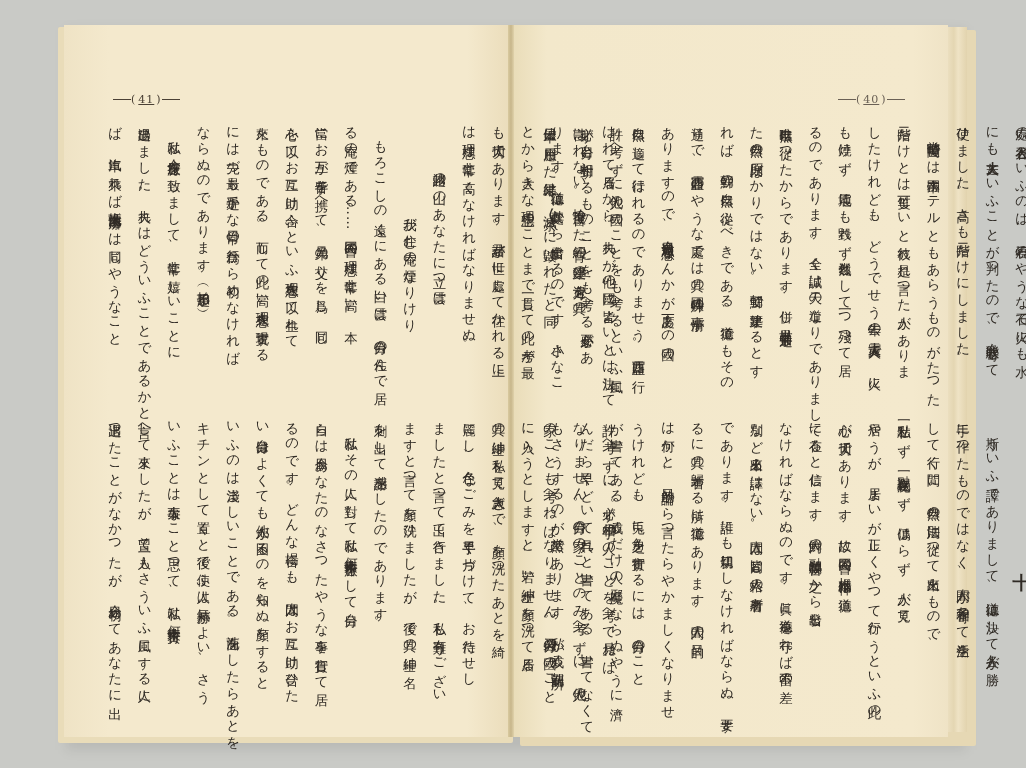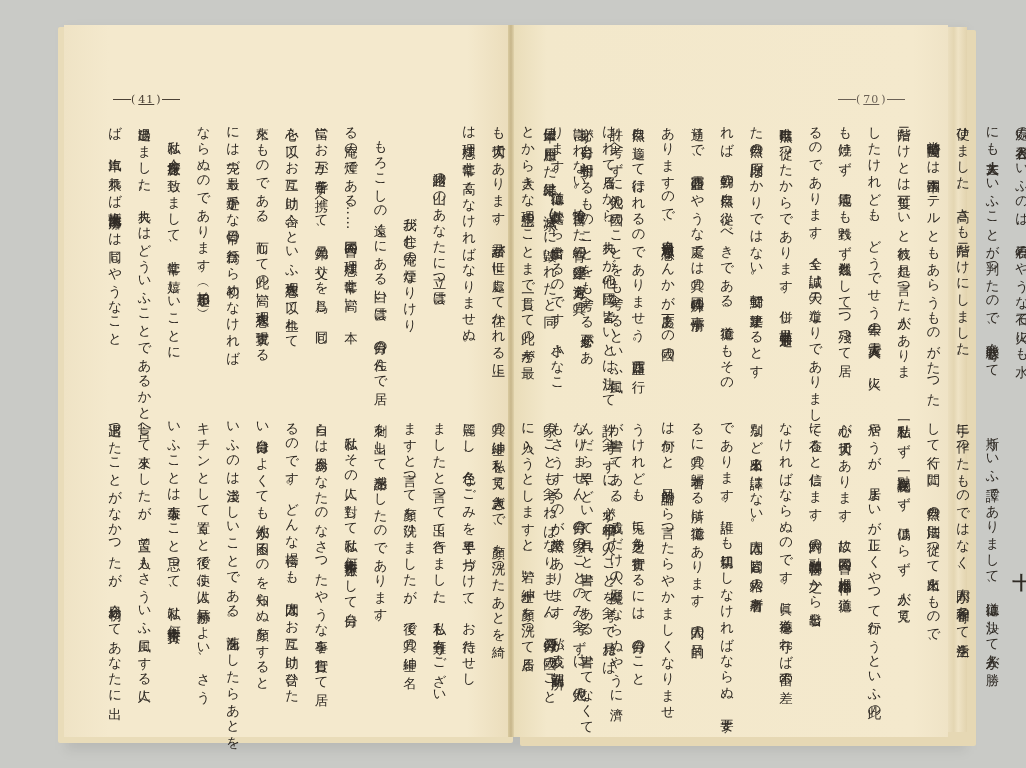--- a/index.html
+++ b/index.html
@@ -95,21 +95,21 @@
   <span class="rule"></span>
   <span>(</span>
   <span class="num">41</span>
   <span>)</span>
   <span class="rule"></span>
 </div>
 
 <div class="folio right">
   <span class="rule"></span>
   <span>(</span>
-  <span class="num">70</span>
+  <span class="num">40</span>
   <span>)</span>
   <span class="rule"></span>
 </div>
 
 <div class="text-block blk-lu"><span class="line">許り考へずに他人の國のことをも考へるといふ風に</span><span class="line">必ず自分と相對するものゝことをも考へる必要があ</span><span class="line">ります。道德は其處から出發するのです。小さなこ</span><span class="line">とから大きな理想上のことまで一貫して此の考が最</span><span class="line">も大切であります。諸君が世に處して往かれる上に</span><span class="line">は理想は非常に高くなければなりませぬ。</span><span class="line poem1">諸越の山のあなたに立つ雲は</span><span class="line poem2">我が住む庵の煙なりけり</span><span class="line indent">もろこしの遠くにある白い雲は、自分の住んで居</span><span class="line">る庵の煙である……同民會の理想は非常に高い。本</span><span class="line">當にお互が眥手を携へて、兄弟の交りを爲し、同じ</span><span class="line">心を以てお互に助け合ふといふ大理想を以て生れて</span><span class="line">來たものである。而して此の高い大理想を實現する</span><span class="line">には先づ最も手近かな日常の行爲から初めなければ</span><span class="line">ならぬのであります。（拍手起る）</span><span class="line indent">私は今度旅行を致しまして、非常に嬉しいことに</span><span class="line">出遇ひました。夫れはどういふことであるかと言へ</span><span class="line">ば、汽車に乘れば大抵洗面所等には同じやうなこと</span></div>
 <div class="text-block blk-ll"><span class="line">が書いてある。成るだけ人の邪魔にならぬやうに濟</span><span class="line">んだら早くどいて呉れと書いてある。書いてなくて</span><span class="line">もさうするのが當然であります。私が或る朝洗面所</span><span class="line">に入らうとしますと、若い紳士が顏を洗つて居る。</span><span class="line">其の紳士は私を見て大急ぎで、顏を洗つたあとを綺</span><span class="line">麗にし、色々なごみを手早く片づけて、お待たせし</span><span class="line">ましたと言つて出て行きました。私も有難うござい</span><span class="line">ますと言つて顏を洗ひましたが、後で其の紳士に名</span><span class="line">刺を出して感謝をしたのであります。</span><span class="line indent">私はその人に對して私は何十年來旅行をして自分</span><span class="line">自らは今日あなたのなさつたやうな事を實行して居</span><span class="line">るのです。どんな場合にも、人間はお互に助け合ひた</span><span class="line">い自分はよくても他人が困るのを知らぬ顏をすると</span><span class="line">いふのは淺ましいことである。洗面をしたらあとを</span><span class="line">キチンとして置くと後で使ふ人は氣持がよい、さう</span><span class="line">いふことは大事なことゝ思つて、私は何十年來實行</span><span class="line">して來ましたが、曾て一人もさういふ風にする人に</span><span class="line">出遇つたことがなかつたが、今日初めてあなたに出</span></div>
 <div class="text-block blk-ru"><span class="line">處の大谷石といふのは、燒石のやうな石で火にも水</span><span class="line">にも大丈夫といふことが判つたので、態々取寄せて</span><span class="line">使ひました。高さも二階だけにしました。</span><span class="line indent">當時世間では帝國ホテルともあらうものがたつた</span><span class="line">二階だけとは可笑しいと彼れ是れ言つた人がありま</span><span class="line">したけれども、どうでせう去年の大震大火で、火に</span><span class="line">も燒けず、地震にも毀れず巍然として一つ殘つて居</span><span class="line">るのであります。全く誠は天の道なりでありまして</span><span class="line">唯自然に從つたからであります。併し世界中共通し</span><span class="line">た自然の原則ばかりではない。朝鮮で建築するとす</span><span class="line">れば、朝鮮の自然に從ふべきである、道德でもその</span><span class="line">通りで、露西亞のやうな處では其の國特殊の事情が</span><span class="line">ありますので、今日過激思想なんかが丁度あの國の</span><span class="line">自然に適して行はれるのでありませう。露西亞に行</span><span class="line">はれて居るから、夫れが他の國に皆よいとは決して</span><span class="line">言はれない。恰度今言つた紐育の建築の遣方を其の</span><span class="line">儘日本に應用した結果は、滅茶〱に毀はれたと同</span></div>
 <div class="text-block blk-rl"><span class="line center">十</span><span class="line indent">斯ういふ譯でありまして、道德は決して各人が勝</span><span class="line">手に作つたものではなく、人間が各相寄つて生活を</span><span class="line">して行く間に、自然の法則に從つて出來たもので、</span><span class="line">一點私せず、一點誤魔化さず、僞はらず、人が見て</span><span class="line">居やうが、居まいが正しくやつて行かうといふ此の</span><span class="line">心が大切であります。故に同民會の根本精神は道德</span><span class="line">に在ると信じます。內鮮の融和親善は之から出發し</span><span class="line">なければならぬのです。眞に道德を守れば不當の差</span><span class="line">別など出來る譯はない。人間は皆同じ人格の所有者</span><span class="line">であります。誰にも親切にしなければならぬ、要す</span><span class="line">るに其の歸着する所は道德であります。人間の目的</span><span class="line">は何かと、目的論から言つたらやかましくなりませ</span><span class="line">うけれども、兎に角之を實行するには、自分のこと</span><span class="line">許り考へずに、必ず相手の人のことを考へて見ねば</span><span class="line">なりません。自分の家のことのみ考へずに、他人の</span><span class="line">家のことも考へねばなりません。又自分の國のこと</span></div>
 
 </body></html>

